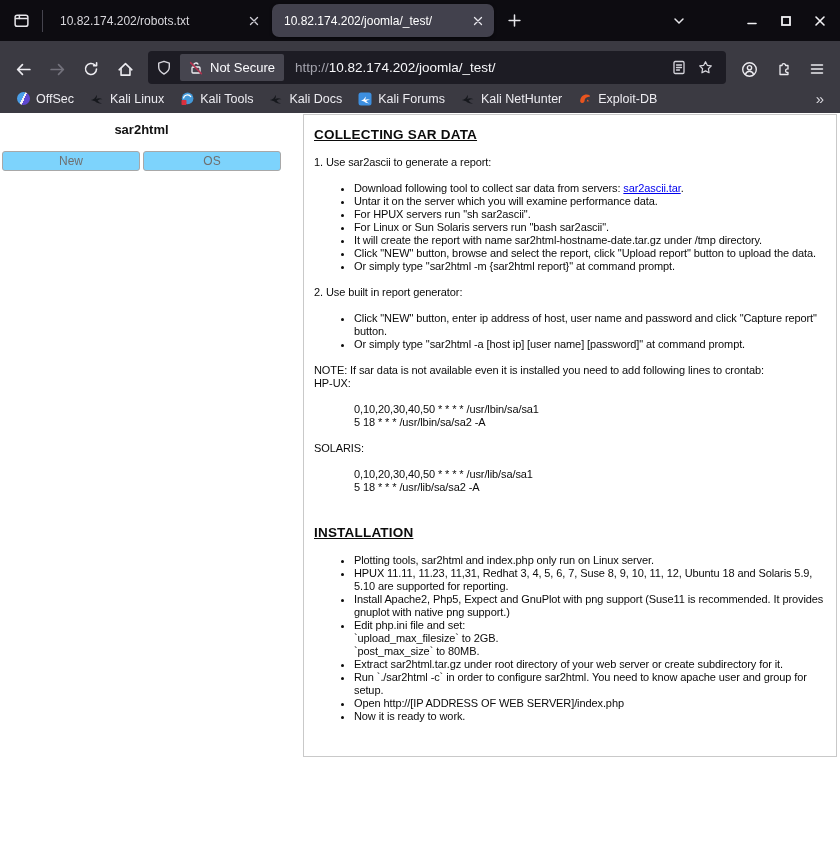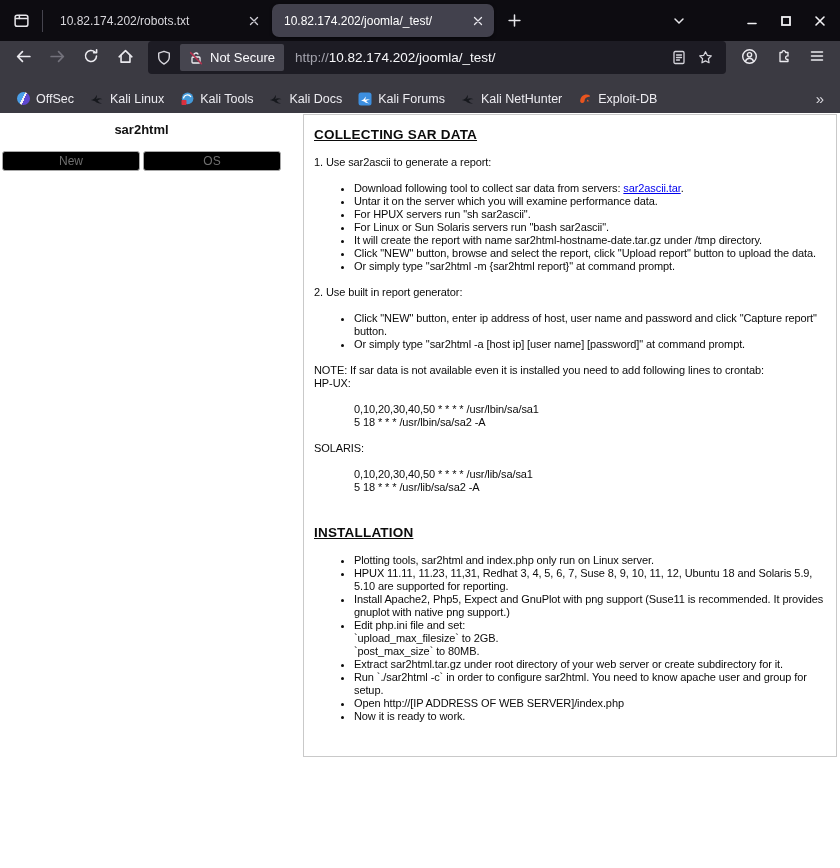--- a/index.html
+++ b/index.html
@@ -15,21 +15,21 @@
   .tab.active { background:#42414d; color:#ffffff; box-shadow:0 1px 3px rgba(0,0,0,.5); }
   .tab-title { flex:1; white-space:nowrap; overflow:hidden; }
   .tab-close { width:20px; height:20px; border-radius:4px; display:flex; align-items:center; justify-content:center; margin-left:4px; }
   .newtab-btn { width:30px; height:30px; display:flex; align-items:center; justify-content:center; color:#e6e6ea; font-size:19px; border-radius:4px; margin-left:4px; cursor:pointer; }
   .tabbar-spacer { flex:1; }
   .alltabs-btn { width:30px; height:30px; display:flex; align-items:center; justify-content:center; border-radius:4px; margin-right:44px; cursor:pointer; }
   .win-controls { display:flex; align-items:center; gap:6px; margin-right:2px; }
   .win-btn { width:28px; height:28px; display:flex; align-items:center; justify-content:center; border-radius:4px; cursor:pointer; }
 
   
-  .navbar { height:43px; background:#3b3a42; display:flex; align-items:flex-start; padding:0 6px; flex:0 0 auto; }
+  .navbar { height:43px; background:#3b3a42; display:flex; align-items:flex-end; padding:0 6px; flex:0 0 auto; }
   .nav-icon { width:32px; height:30px; display:flex; align-items:center; justify-content:center; border-radius:4px; cursor:pointer; flex:0 0 auto; margin:0 1px; }
   .urlbar { flex:1; height:33px; background:#1d1c24; border-radius:4px; display:flex; align-items:center; margin:0 6px; padding:0 8px 0 8px; min-width:0; }
   .chip { background:#46454f; height:27px; display:flex; align-items:center; gap:7px; padding:0 9px; margin-left:8px; border-radius:2px; color:#fbfbfe; font-size:13px; white-space:nowrap; cursor:pointer; }
   .url-text { margin-left:11px; font-size:13.5px; white-space:nowrap; overflow:hidden; flex:1; }
   .url-scheme { color:#a4a3ad; }
   .url-host { color:#f7f7fa; }
   .urlbar-iconbtn { width:26px; height:26px; display:flex; align-items:center; justify-content:center; border-radius:3px; cursor:pointer; flex:0 0 auto; }
 
   
   .bookmarks { height:29px; background:#3b3a42; display:flex; align-items:center; padding:0 9px; gap:2px; flex:0 0 auto; font-size:12.5px; color:#edecf1; }
@@ -39,21 +39,21 @@
   .bm-overflow { margin-left:auto; color:#d9d8de; font-size:15px; padding:0 8px; cursor:pointer; letter-spacing:-1px; }
 
   
   .page { background:#ffffff; flex:1; position:relative; color:#000; }
 
   .left-panel { position:absolute; left:2px; top:9px; width:279px; text-align:center; }
   .app-title { font-size:13px; font-weight:bold; color:#111; }
   .app-sub { font-size:11px; margin-top:1px; color:#111; }
   .app-sub a { color:#0000ee; text-decoration:underline; cursor:pointer; }
   .btn-row { display:flex; gap:3px; margin-top:14px; }
-  .panel-btn { flex:1; height:20px; background:#000000; border:1px solid #a8a8a8; border-radius:3px; color:#6f6f6f; font-size:12px; display:flex; align-items:center; justify-content:center; cursor:pointer; font-family:"Liberation Sans",sans-serif; }
+  .panel-btn { flex:1; height:20px; background:#7dd3fc; border:1px solid #a8a8a8; border-radius:3px; color:#6f6f6f; font-size:12px; display:flex; align-items:center; justify-content:center; cursor:pointer; font-family:"Liberation Sans",sans-serif; }
 
   .content-box { position:absolute; left:303px; top:1px; width:534px; border:1px solid #c9c9c9; padding:9px 10px 20px 10px; font-size:11px; line-height:13px; letter-spacing:-0.1px; color:#0b0b0b; }
   .doc-h { font-size:13.5px; line-height:15px; font-weight:bold; text-decoration:underline; letter-spacing:0.2px; margin:3px 0 14px 0; }
   .doc-h.second { margin-top:31px; }
   .content-box p { margin:13px 0; white-space:pre-line; }
   .content-box ul { margin:13px 0; padding-left:40px; }
   .content-box li { white-space:pre-line; }
   .content-box a { color:#0000ee; text-decoration:underline; cursor:pointer; }
   .cron { padding-left:40px; white-space:pre-line; margin:5px 0; }
 

